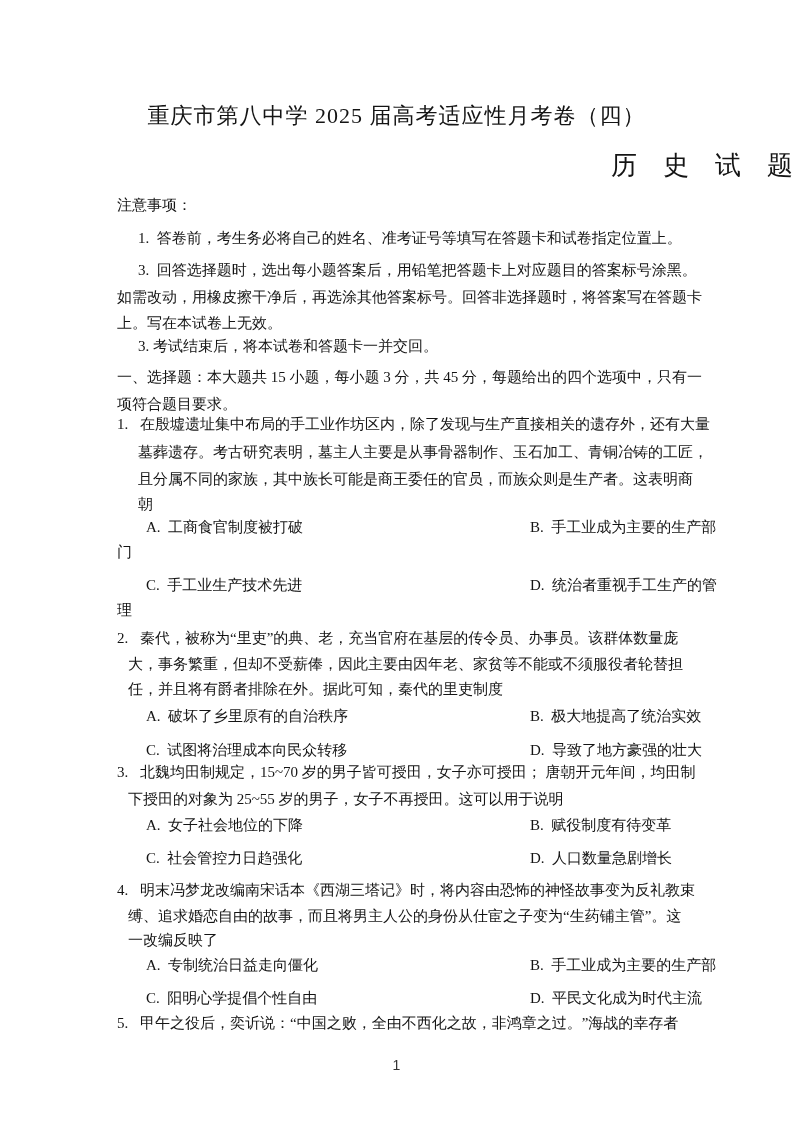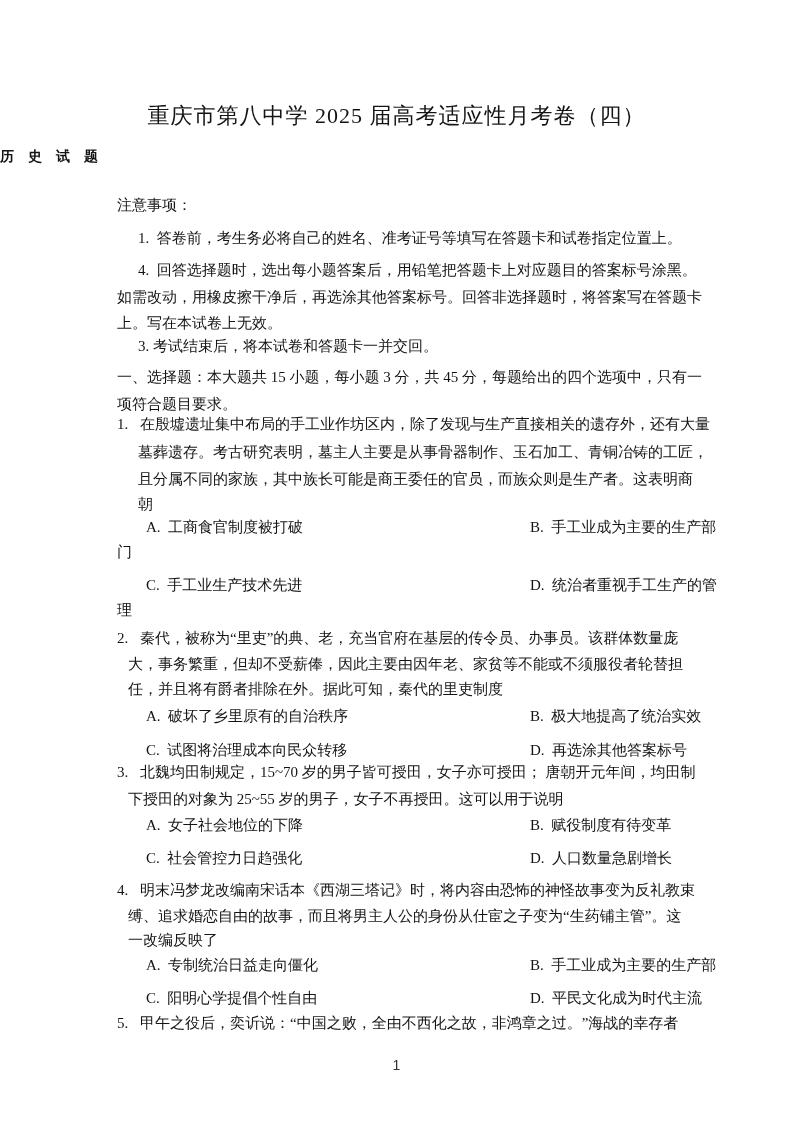--- a/index.html
+++ b/index.html
@@ -26,23 +26,23 @@
     font-size: 22px;
     font-weight: 400;
     letter-spacing: 1px;
     white-space: pre;
   }
   .subtitle {
     position: absolute;
     top: 148px;
     left: 0;
     width: 100%;
-    text-align: left;
-    font-size: 14px;
-    font-weight: 700;
+    text-align: right;
+    font-size: 26px;
+    font-weight: 400;
     white-space: pre;
   }
   .text-block {
     position: absolute;
     left: 117px;
     top: 0;
     width: 600px;
     height: 100%;
   }
   .ln {
@@ -72,42 +72,42 @@
 
 <div class="page">
 
   <div class="title">重庆市第八中学 2025 届高考适应性月考卷（四）</div>
   <div class="subtitle">历　史　试　题</div>
 
   <div class="text-block">
 
     <div class="ln" style="top:195px">注意事项：</div>
     <div class="ln ind1" style="top:228px">1.  答卷前，考生务必将自己的姓名、准考证号等填写在答题卡和试卷指定位置上。</div>
-    <div class="ln ind1" style="top:260px">4.  回答选择题时，选出每小题答案后，用铅笔把答题卡上对应题目的答案标号涂黑。</div>
+    <div class="ln ind1" style="top:260px">3.  回答选择题时，选出每小题答案后，用铅笔把答题卡上对应题目的答案标号涂黑。</div>
     <div class="ln" style="top:287px">如需改动，用橡皮擦干净后，再选涂其他答案标号。回答非选择题时，将答案写在答题卡</div>
     <div class="ln" style="top:313px">上。写在本试卷上无效。</div>
     <div class="ln ind1" style="top:336px">3. 考试结束后，将本试卷和答题卡一并交回。</div>
 
     <div class="ln" style="top:367px">一、选择题：本大题共 15 小题，每小题 3 分，共 45 分，每题给出的四个选项中，只有一</div>
     <div class="ln" style="top:394px">项符合题目要求。</div>
 
     <div class="ln" style="top:414px"><span class="qnum">1.</span><span>在殷墟遗址集中布局的手工业作坊区内，除了发现与生产直接相关的遗存外，还有大量</span></div>
     <div class="ln ind1" style="top:442px">墓葬遗存。考古研究表明，墓主人主要是从事骨器制作、玉石加工、青铜冶铸的工匠，</div>
     <div class="ln ind1" style="top:469px">且分属不同的家族，其中族长可能是商王委任的官员，而族众则是生产者。这表明商</div>
     <div class="ln ind1" style="top:494px">朝</div>
     <div class="ln" style="top:517px"><span class="optL">A.  工商食官制度被打破</span><span class="optR">B.  手工业成为主要的生产部</span></div>
     <div class="ln" style="top:542px">门</div>
     <div class="ln" style="top:575px"><span class="optL">C.  手工业生产技术先进</span><span class="optR">D.  统治者重视手工生产的管</span></div>
     <div class="ln" style="top:600px">理</div>
 
     <div class="ln" style="top:628px"><span class="qnum">2.</span><span>秦代，被称为“里吏”的典、老，充当官府在基层的传令员、办事员。该群体数量庞</span></div>
     <div class="ln ind2" style="top:654px">大，事务繁重，但却不受薪俸，因此主要由因年老、家贫等不能或不须服役者轮替担</div>
     <div class="ln ind2" style="top:679px">任，并且将有爵者排除在外。据此可知，秦代的里吏制度</div>
     <div class="ln" style="top:706px"><span class="optL">A.  破坏了乡里原有的自治秩序</span><span class="optR">B.  极大地提高了统治实效</span></div>
-    <div class="ln" style="top:740px"><span class="optL">C.  试图将治理成本向民众转移</span><span class="optR">D.  再选涂其他答案标号</span></div>
+    <div class="ln" style="top:740px"><span class="optL">C.  试图将治理成本向民众转移</span><span class="optR">D.  导致了地方豪强的壮大</span></div>
 
     <div class="ln" style="top:762px"><span class="qnum">3.</span><span>北魏均田制规定，15~70 岁的男子皆可授田，女子亦可授田； 唐朝开元年间，均田制</span></div>
     <div class="ln ind2" style="top:789px">下授田的对象为 25~55 岁的男子，女子不再授田。这可以用于说明</div>
     <div class="ln" style="top:815px"><span class="optL">A.  女子社会地位的下降</span><span class="optR">B.  赋役制度有待变革</span></div>
     <div class="ln" style="top:848px"><span class="optL">C.  社会管控力日趋强化</span><span class="optR">D.  人口数量急剧增长</span></div>
 
     <div class="ln" style="top:880px"><span class="qnum">4.</span><span>明末冯梦龙改编南宋话本《西湖三塔记》时，将内容由恐怖的神怪故事变为反礼教束</span></div>
     <div class="ln ind2" style="top:906px">缚、追求婚恋自由的故事，而且将男主人公的身份从仕宦之子变为“生药铺主管”。这</div>
     <div class="ln ind2" style="top:930px">一改编反映了</div>
     <div class="ln" style="top:955px"><span class="optL">A.  专制统治日益走向僵化</span><span class="optR">B.  手工业成为主要的生产部</span></div>

